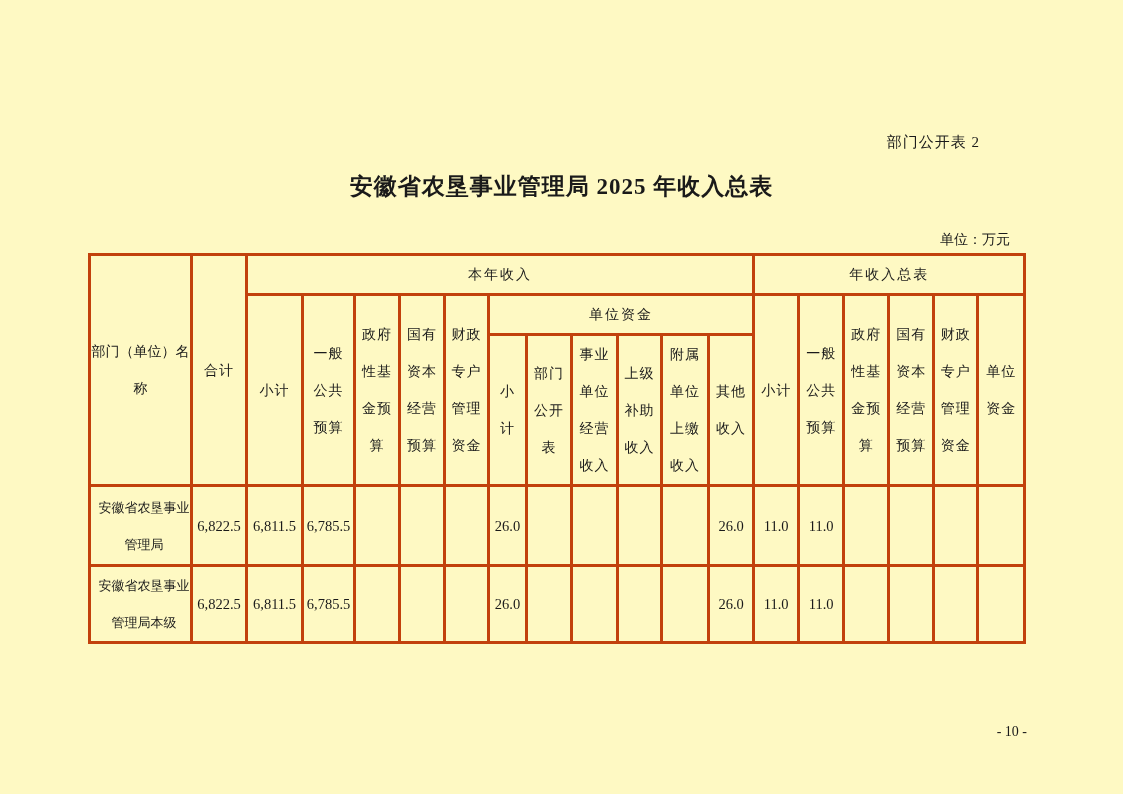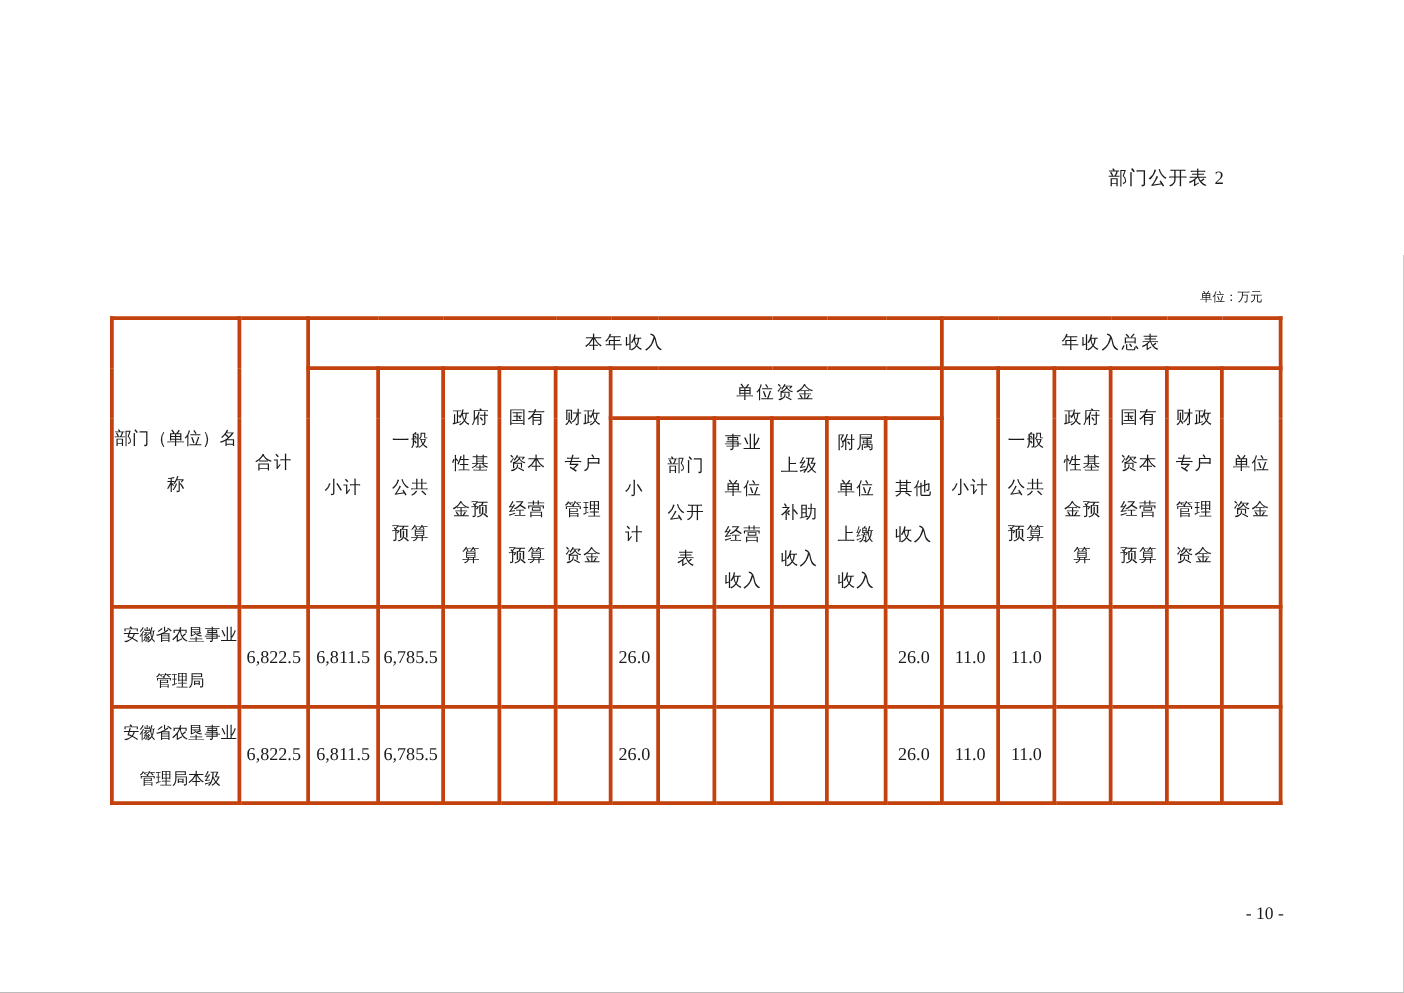--- a/index.html
+++ b/index.html
@@ -1,21 +1,21 @@
 <!DOCTYPE html>
 <html><head>
 <meta charset="utf-8">
 <style>
   * { margin: 0; padding: 0; box-sizing: border-box; }
   html, body { background: #888; }
   .page {
     position: relative;
     width: 1123px;
     height: 794px;
-    background: #ffffff;
+    background: #fef9c3;
     font-family: "Liberation Serif", "DejaVu Serif", serif;
     color: #1a1a1a;
     overflow: hidden;
     margin: 0 auto;
   }
   .corner-label {
     position: absolute;
     top: 133px;
     right: 143px;
     font-size: 15px;
@@ -28,21 +28,21 @@
     width: 100%;
     text-align: center;
     font-size: 23px;
     font-weight: bold;
     letter-spacing: 1px;
   }
   .unit-label {
     position: absolute;
     top: 231px;
     right: 113px;
-    font-size: 10px;
+    font-size: 14px;
   }
   .main-table {
     position: absolute;
     left: 88px;
     top: 253px;
     width: 935px;
     border-collapse: collapse;
     table-layout: fixed;
     border: 2px solid #3f3f3f;
   }
@@ -81,20 +81,21 @@
     font-size: 14px;
   }
 </style>
 </head>
 <body>
 
 <div class="page">
 
   <div class="corner-label">部门公开表 2</div>
 
+  <div class="doc-title">安徽省农垦事业管理局 2025 年收入总表</div>
 
   <div class="unit-label">单位：万元</div>
 
   <table class="main-table">
     <colgroup>
       <col style="width:102px">
         <col style="width:55px">
         <col style="width:56px">
       <col style="width:52px">
         <col style="width:45px">

